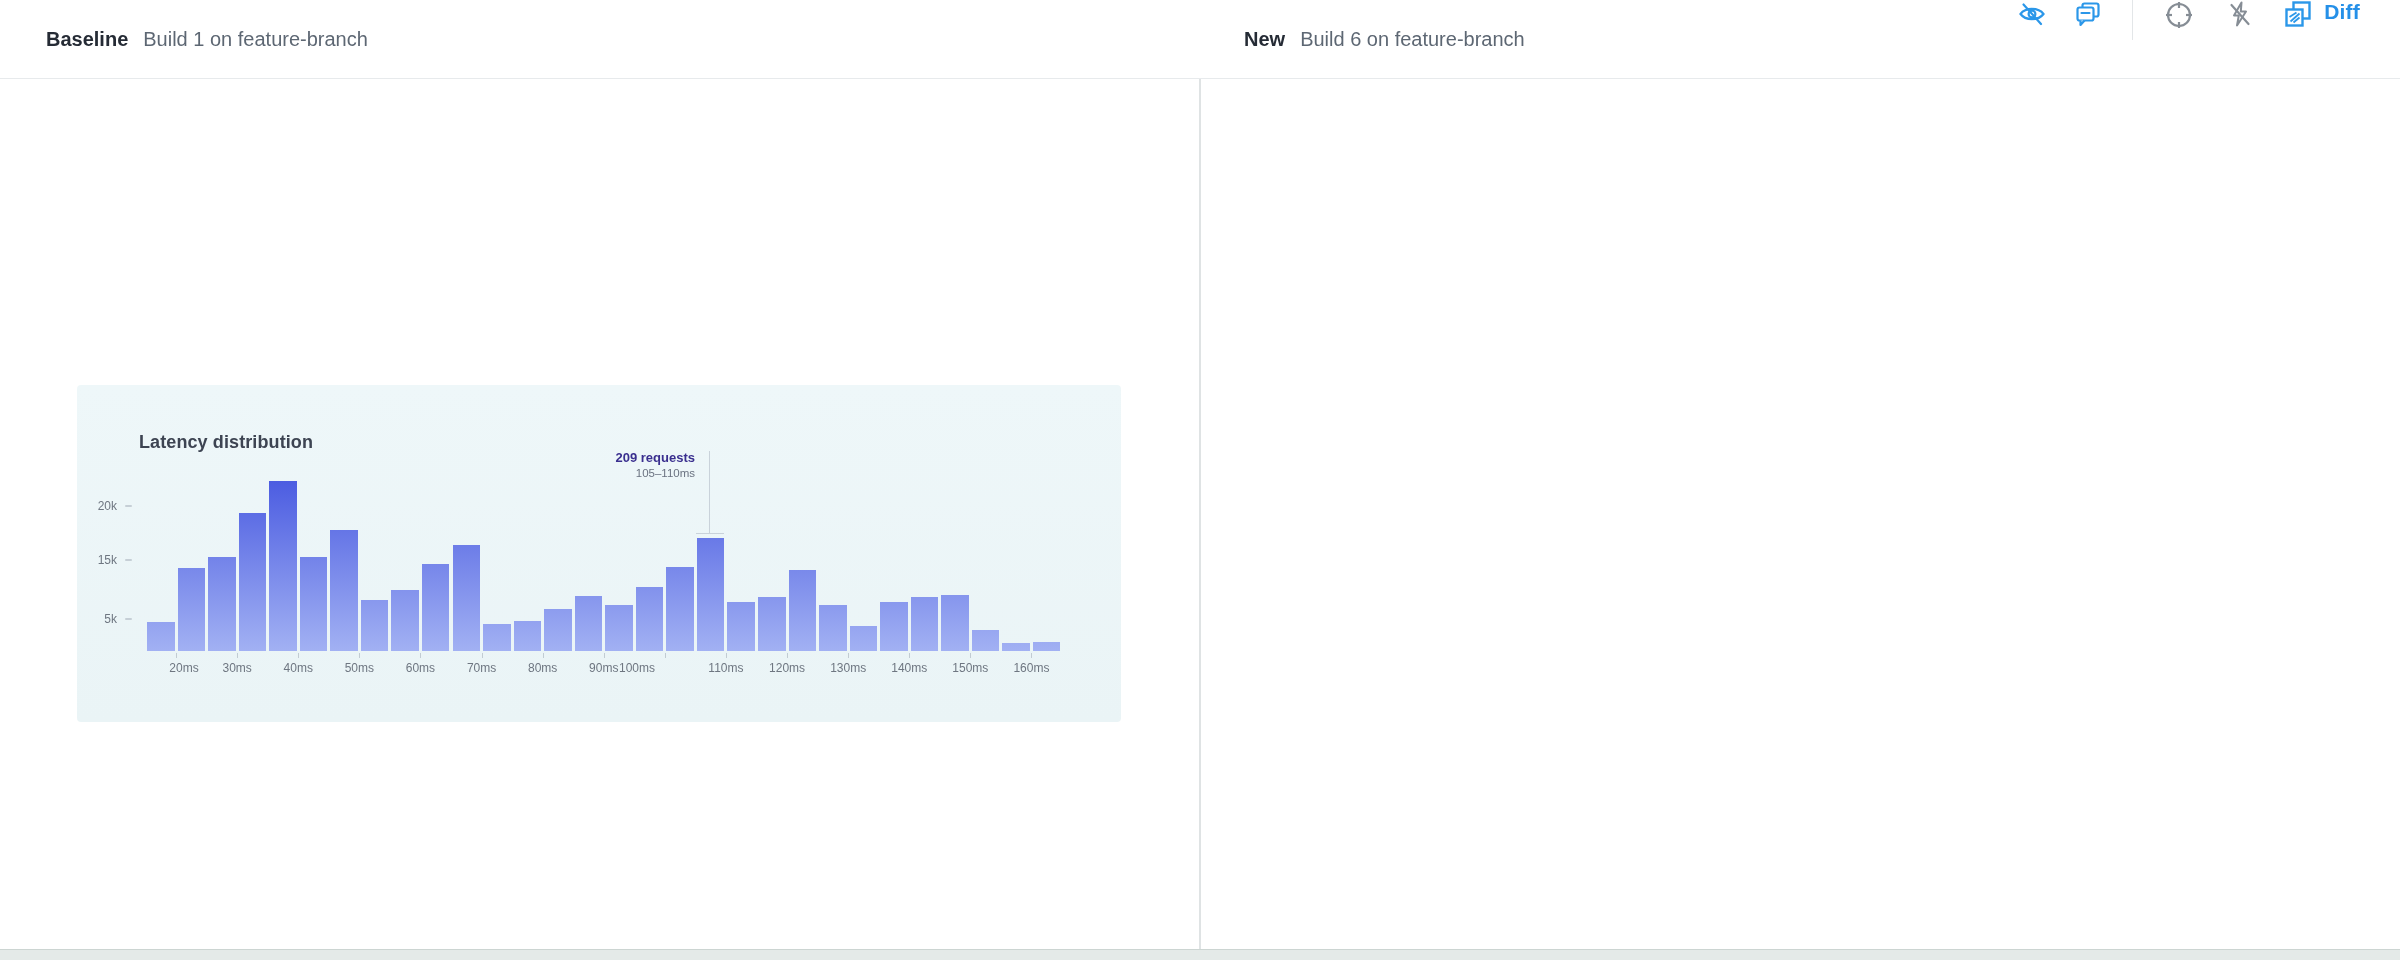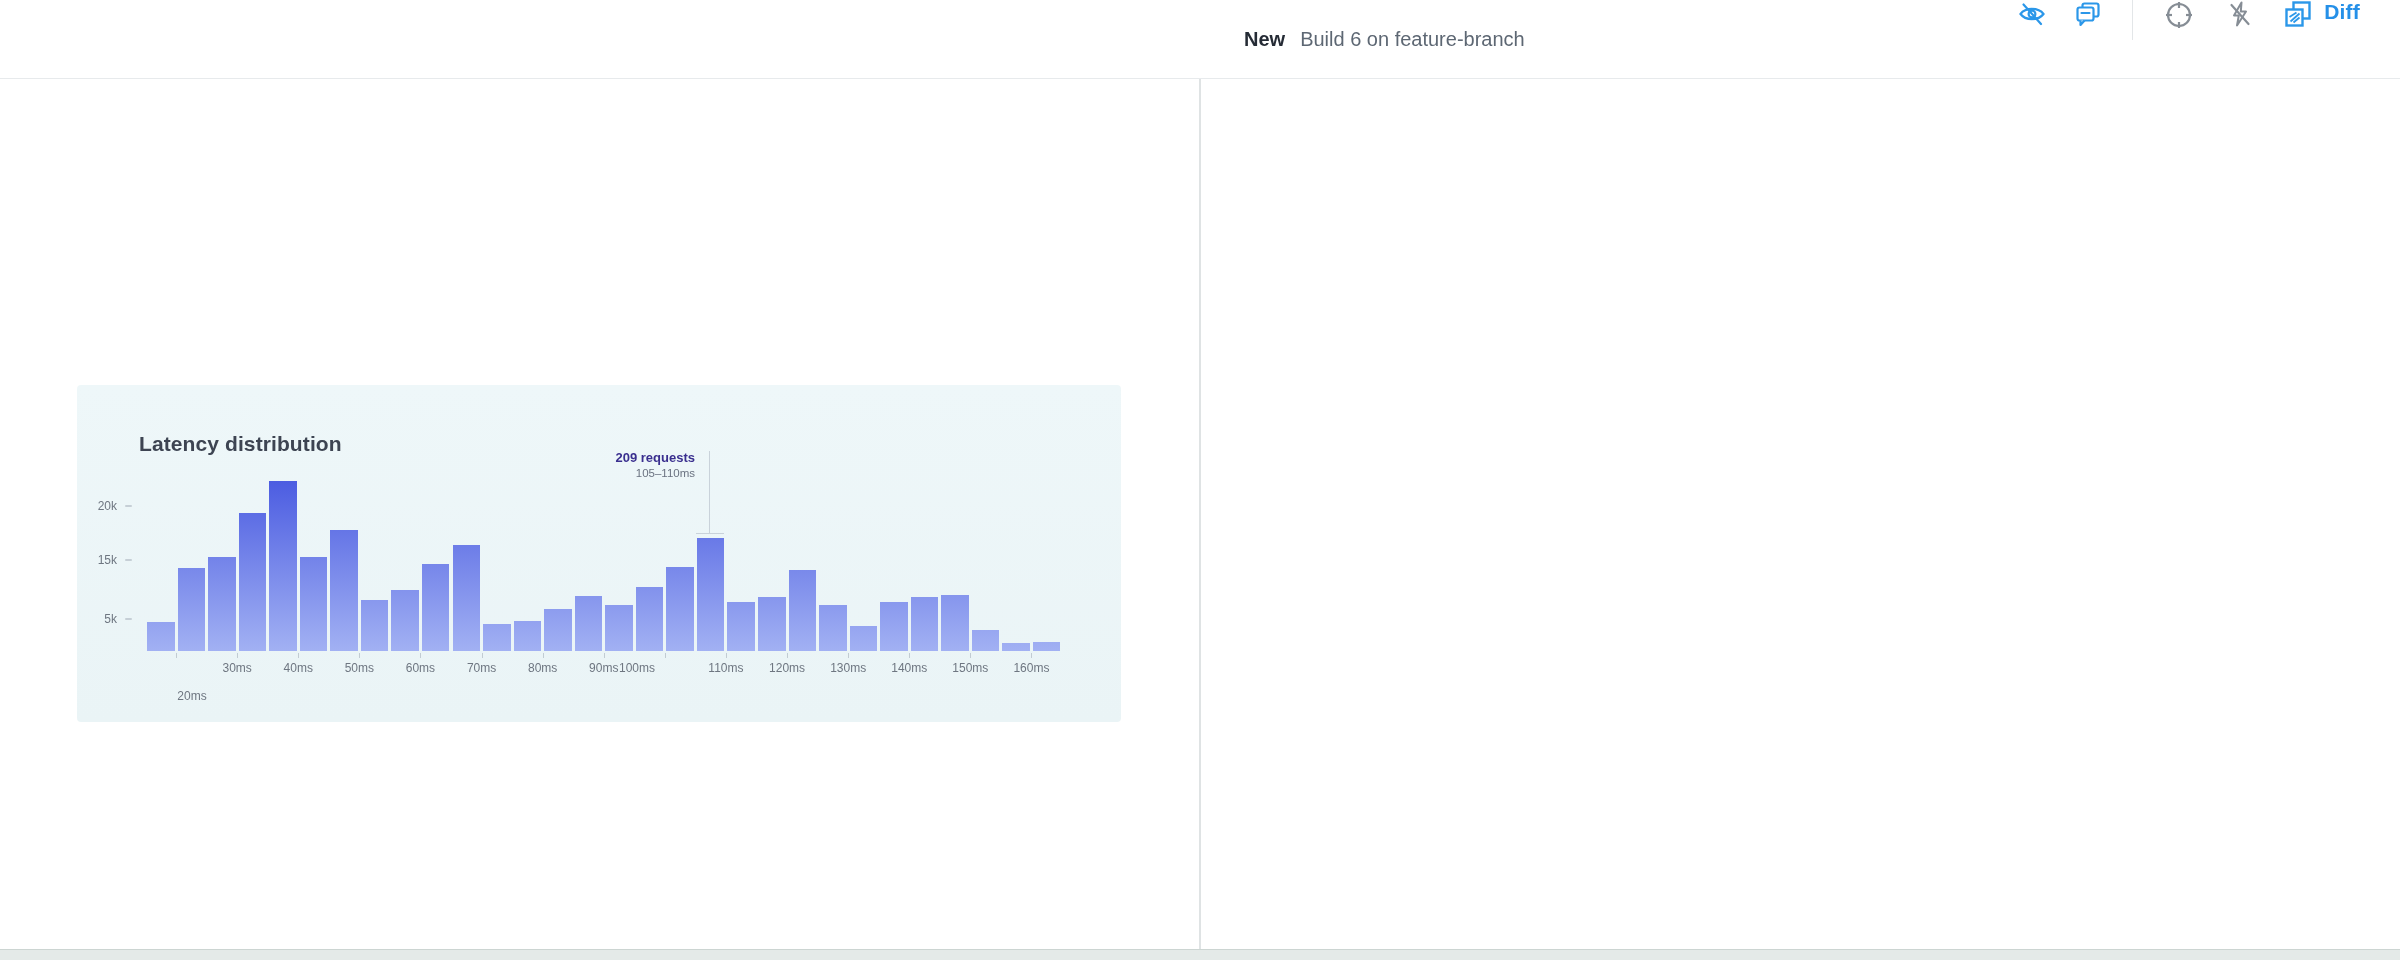--- a/index.html
+++ b/index.html
@@ -23,21 +23,21 @@
   
   .panel{position:absolute;top:79px;bottom:11px;background:#fff}
   #panel-left{left:0;width:1199px}
   #panel-right{left:1201px;width:1199px}
   .v-divider{position:absolute;top:79px;bottom:8px;left:1199px;width:2px;background:#dfe3e4}
   .bottom-strip{position:absolute;left:0;right:0;bottom:0;height:10px;background:#e4eae8;border-top:1px solid #ccd5d2}
   
   .card{position:absolute;top:306px;width:1044px;height:337px;border-radius:4px;
         background:linear-gradient(180deg,#eef7f9 0%,#eaf4f6 100%)}
   #card-baseline{left:77px}
-  .chart-title{position:absolute;left:62px;top:47px;font-size:21px;font-weight:700;color:#3d4452;letter-spacing:.1px;white-space:nowrap}
+  .chart-title{position:absolute;left:62px;top:47px;font-size:18px;font-weight:700;color:#3d4452;letter-spacing:.1px;white-space:nowrap}
   
   .ylabel{position:absolute;width:34px;left:6px;text-align:right;font-size:12px;color:#6e7681}
   .ydash{position:absolute;left:48px;width:7px;height:2px;background:#c6cfd6;border-radius:1px}
   .xlabel{position:absolute;top:276px;font-size:12px;color:#6e7681;transform:translateX(-50%);white-space:nowrap}
   .xtick{position:absolute;top:268px;width:1px;height:5px;background:#c2ccd3}
   
   .bars{position:absolute;left:70px;top:0;width:916px;height:266px}
   .bar-blue{position:absolute;bottom:0;width:27.5px;
       background-image:linear-gradient(to top,#a2b1f3,#4b5ce1);
       background-size:100% 172px;background-position:left bottom;background-repeat:no-repeat}
@@ -45,20 +45,24 @@
   .ann-text{position:absolute;left:420px;top:64px;width:198px;text-align:right}
   .ann-value{font-size:13px;font-weight:700;color:#3a2f8f;line-height:17px}
   .ann-range{font-size:11.5px;color:#6a7280;line-height:15px}
   .ann-vline{position:absolute;left:632px;top:66px;width:1px;height:82px;background:#c9d2da}
   .ann-htick{position:absolute;left:619px;top:148px;width:28px;height:1px;background:#c9d2da}
 </style>
 </head>
 <body>
 
 <div class="header">
+  <div class="head-group" id="head-left">
+    <span class="head-label">Baseline</span>
+    <span class="head-build">Build 1 on feature-branch</span>
+  </div>
   <div class="head-group" id="head-right">
     <span class="head-label">New</span>
     <span class="head-build">Build 6 on feature-branch</span>
   </div>
 
   <div class="toolbar">
 
     <svg class="tb-icon m28" width="28" height="28" viewBox="0 0 28 28">
       <path d="M2.5 14 C7.5 7.2 20.5 7.2 25.5 14 C20.5 20.8 7.5 20.8 2.5 14 Z" fill="none" stroke="#2b97e9" stroke-width="2.2"></path>
       <circle cx="14" cy="14" r="3.4" fill="none" stroke="#2b97e9" stroke-width="2.2"></circle>
@@ -137,21 +141,21 @@
       <div class="ann-range">105–110ms</div>
     </div>
     <div class="ann-vline"></div>
     <div class="ann-htick"></div>
   <div class="ylabel" style="top: 114px;">20k</div>
       <div class="ydash" style="top: 120px;"></div>
       <div class="ylabel" style="top: 168px;">15k</div>
       <div class="ydash" style="top: 174px;"></div>
       <div class="ylabel" style="top: 227px;">5k</div>
       <div class="ydash" style="top: 233px;"></div>
-      <div class="xlabel" style="left: 115px; margin-top: 28px;">20ms</div>
+      <div class="xlabel" style="left: 107px;">20ms</div>
       <div class="xtick" style="left: 99.05px;"></div>
       <div class="xlabel" style="left: 160.15px;">30ms</div>
       <div class="xtick" style="left: 160.15px;"></div>
       <div class="xlabel" style="left: 221.25px;">40ms</div>
       <div class="xtick" style="left: 221.25px;"></div>
       <div class="xlabel" style="left: 282.35px;">50ms</div>
       <div class="xtick" style="left: 282.35px;"></div>
       <div class="xlabel" style="left: 343.45px;">60ms</div>
       <div class="xtick" style="left: 343.45px;"></div>
       <div class="xlabel" style="left: 404.55px;">70ms</div>

